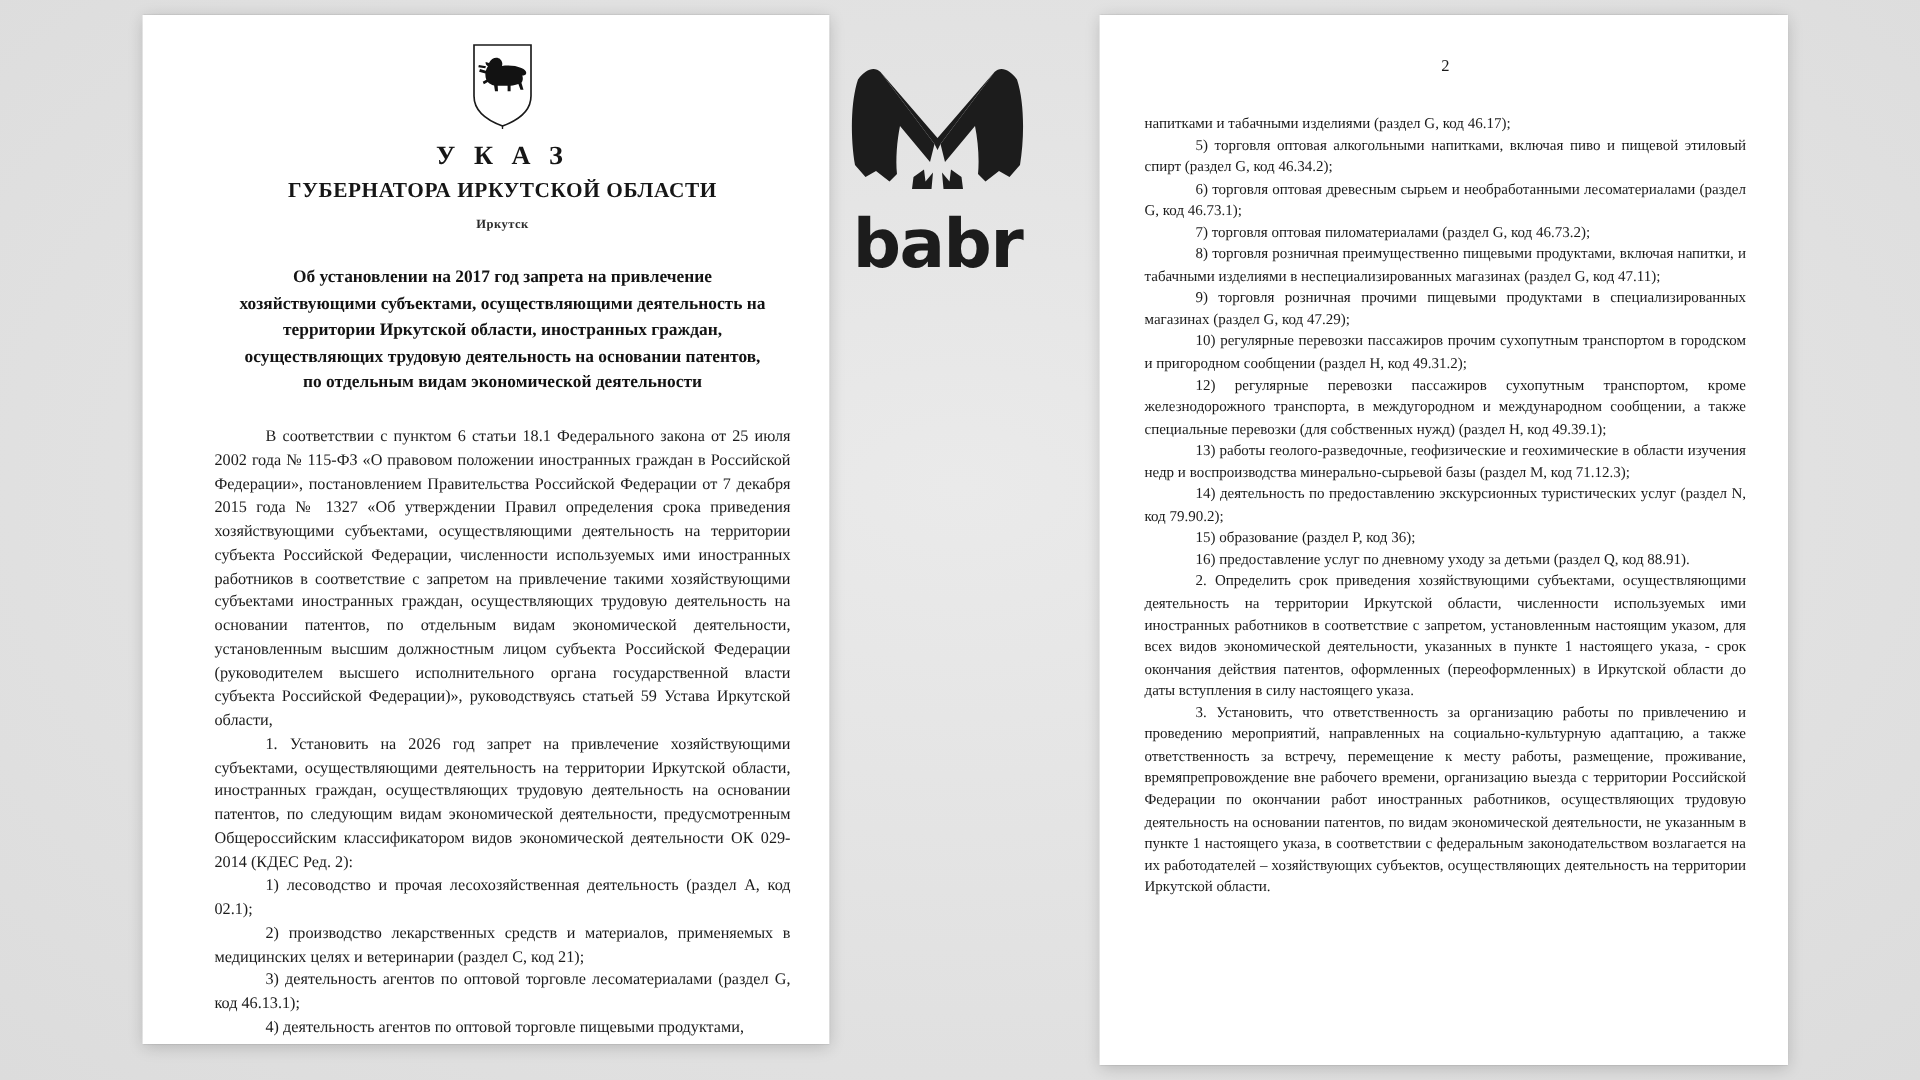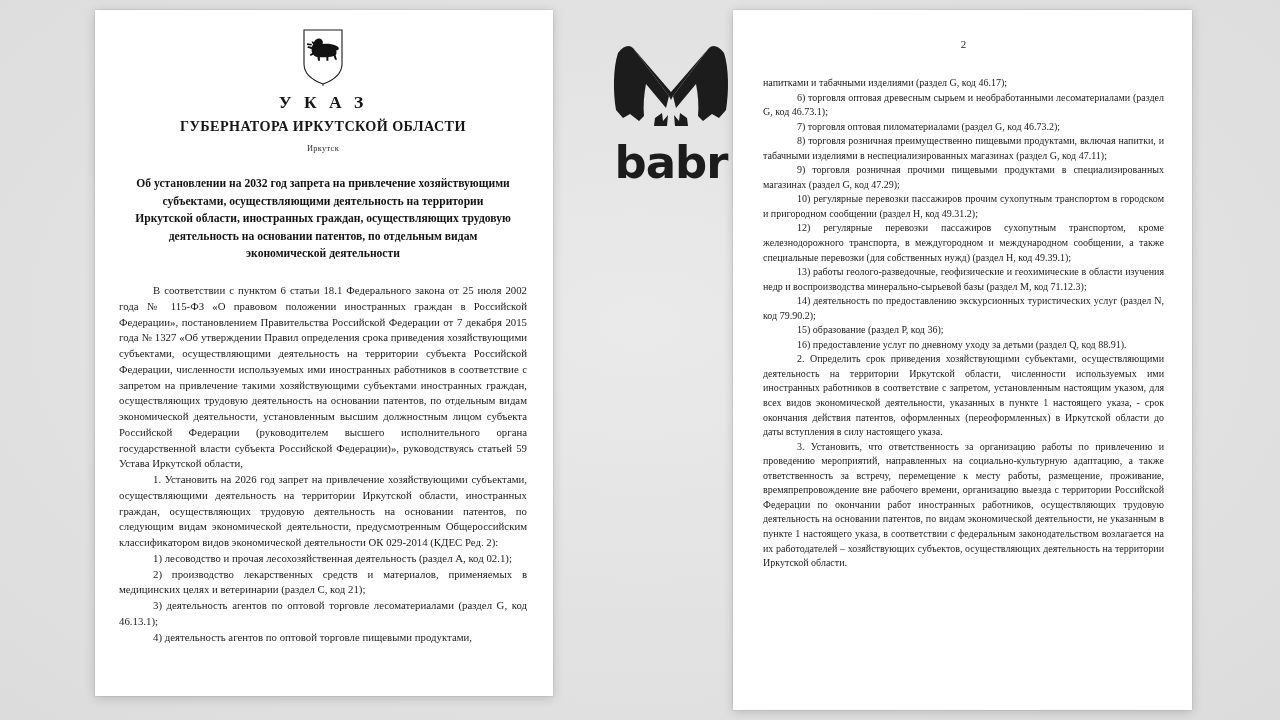--- a/index.html
+++ b/index.html
@@ -34,21 +34,21 @@
     height: 686px;
   }
   .page-right {
     left: 733px;
     top: 10px;
     width: 459px;
     height: 700px;
   }
 
   .page-inner-left {
-    padding: 18px 26px 0 24px;
+    padding: 18px 26px 0 48px;
   }
   .page-inner-right {
     padding: 28px 28px 0 30px;
   }
 
   
   .emblem-row {
     text-align: center;
     margin-bottom: 2px;
   }
@@ -105,21 +105,21 @@
     padding-bottom: 2px;
     margin-right: 1px;
   }
   .num-val {
     border-bottom: 1px solid #7d7d7d;
     padding: 0 22px 2px 6px;
   }
   .city {
     text-align: center;
     font-size: 8.4px;
-    font-weight: normal;
+    font-weight: bold;
     margin-top: 9px;
     letter-spacing: 0.3px;
     color: #2b2b2b;
   }
 
   
   .doc-title {
     text-align: center;
     font-weight: bold;
     font-size: 11.6px;
@@ -162,21 +162,21 @@
   .page-num {
     text-align: center;
     font-size: 11px;
     color: #1b1b1b;
     margin-bottom: 26px;
   }
 
   
   .logo {
     position: absolute;
-    left: 596px;
+    left: 550px;
     top: 26px;
     width: 150px;
     height: 175px;
     display: flex;
     flex-direction: column;
     align-items: center;
     justify-content: flex-start;
   }
   .logo-mark {
     width: 130px;
@@ -219,21 +219,21 @@
         </svg>
       </span>
     </div>
 
     <div class="ukaz">У К А З</div>
     <div class="gubernator">ГУБЕРНАТОРА ИРКУТСКОЙ ОБЛАСТИ</div>
 
 
     <div class="city">Иркутск</div>
 
-    <div class="doc-title">Об установлении на 2032 год запрета на привлечение хозяйствующими субъектами, осуществляющими деятельность на территории Иркутской области, иностранных граждан, осуществляющих трудовую деятельность на основании патентов, по отдельным видам экономической деятельности</div>
+    <div class="doc-title">Об установлении на 2017 год запрета на привлечение хозяйствующими субъектами, осуществляющими деятельность на территории Иркутской области, иностранных граждан, осуществляющих трудовую деятельность на основании патентов, по отдельным видам экономической деятельности</div>
 
     <div class="body-text">
       <p class="p-ind">В соответствии с пунктом 6 статьи 18.1 Федерального закона от 25 июля 2002 года № 115-ФЗ «О правовом положении иностранных граждан в Российской Федерации», постановлением Правительства Российской Федерации от 7 декабря 2015 года № 1327 «Об утверждении Правил определения срока приведения хозяйствующими субъектами, осуществляющими деятельность на территории субъекта Российской Федерации, численности используемых ими иностранных работников в соответствие с запретом на привлечение такими хозяйствующими субъектами иностранных граждан, осуществляющих трудовую деятельность на основании патентов, по отдельным видам экономической деятельности, установленным высшим должностным лицом субъекта Российской Федерации (руководителем высшего исполнительного органа государственной власти субъекта Российской Федерации)», руководствуясь статьей 59 Устава Иркутской области,</p>
       <p class="p-ind">1. Установить на 2026 год запрет на привлечение хозяйствующими субъектами, осуществляющими деятельность на территории Иркутской области, иностранных граждан, осуществляющих трудовую деятельность на основании патентов, по следующим видам экономической деятельности, предусмотренным Общероссийским классификатором видов экономической деятельности ОК 029-2014 (КДЕС Ред. 2):</p>
       <p class="p-ind">1) лесоводство и прочая лесохозяйственная деятельность (раздел А, код 02.1);</p>
       <p class="p-ind">2) производство лекарственных средств и материалов, применяемых в медицинских целях и ветеринарии (раздел С, код 21);</p>
       <p class="p-ind">3) деятельность агентов по оптовой торговле лесоматериалами (раздел G, код 46.13.1);</p>
       <p class="p-ind">4) деятельность агентов по оптовой торговле пищевыми продуктами,</p>
     </div>
 
@@ -263,20 +263,21 @@
   <span class="logo-word">babr</span>
 </div>
 
 <div class="page page-right">
   <div class="page-inner-right">
 
     <div class="page-num">2</div>
 
     <div class="body-text-right">
       <p class="p-noind">напитками и табачными изделиями (раздел G, код 46.17);</p>
+      <p class="p-ind">5) торговля оптовая алкогольными напитками, включая пиво и пищевой этиловый спирт (раздел G, код 46.34.2);</p>
       <p class="p-ind">6) торговля оптовая древесным сырьем и необработанными лесоматериалами (раздел G, код 46.73.1);</p>
       <p class="p-ind">7) торговля оптовая пиломатериалами (раздел G, код 46.73.2);</p>
       <p class="p-ind">8) торговля розничная преимущественно пищевыми продуктами, включая напитки, и табачными изделиями в неспециализированных магазинах (раздел G, код 47.11);</p>
       <p class="p-ind">9) торговля розничная прочими пищевыми продуктами в специализированных магазинах (раздел G, код 47.29);</p>
       <p class="p-ind">10) регулярные перевозки пассажиров прочим сухопутным транспортом в городском и пригородном сообщении (раздел Н, код 49.31.2);</p>
       <p class="p-ind">12) регулярные перевозки пассажиров сухопутным транспортом, кроме железнодорожного транспорта, в междугородном и международном сообщении, а также специальные перевозки (для собственных нужд) (раздел Н, код 49.39.1);</p>
       <p class="p-ind">13) работы геолого-разведочные, геофизические и геохимические в области изучения недр и воспроизводства минерально-сырьевой базы (раздел М, код 71.12.3);</p>
       <p class="p-ind">14) деятельность по предоставлению экскурсионных туристических услуг (раздел N, код 79.90.2);</p>
       <p class="p-ind">15) образование (раздел Р, код 36);</p>
       <p class="p-ind">16) предоставление услуг по дневному уходу за детьми (раздел Q, код 88.91).</p>

